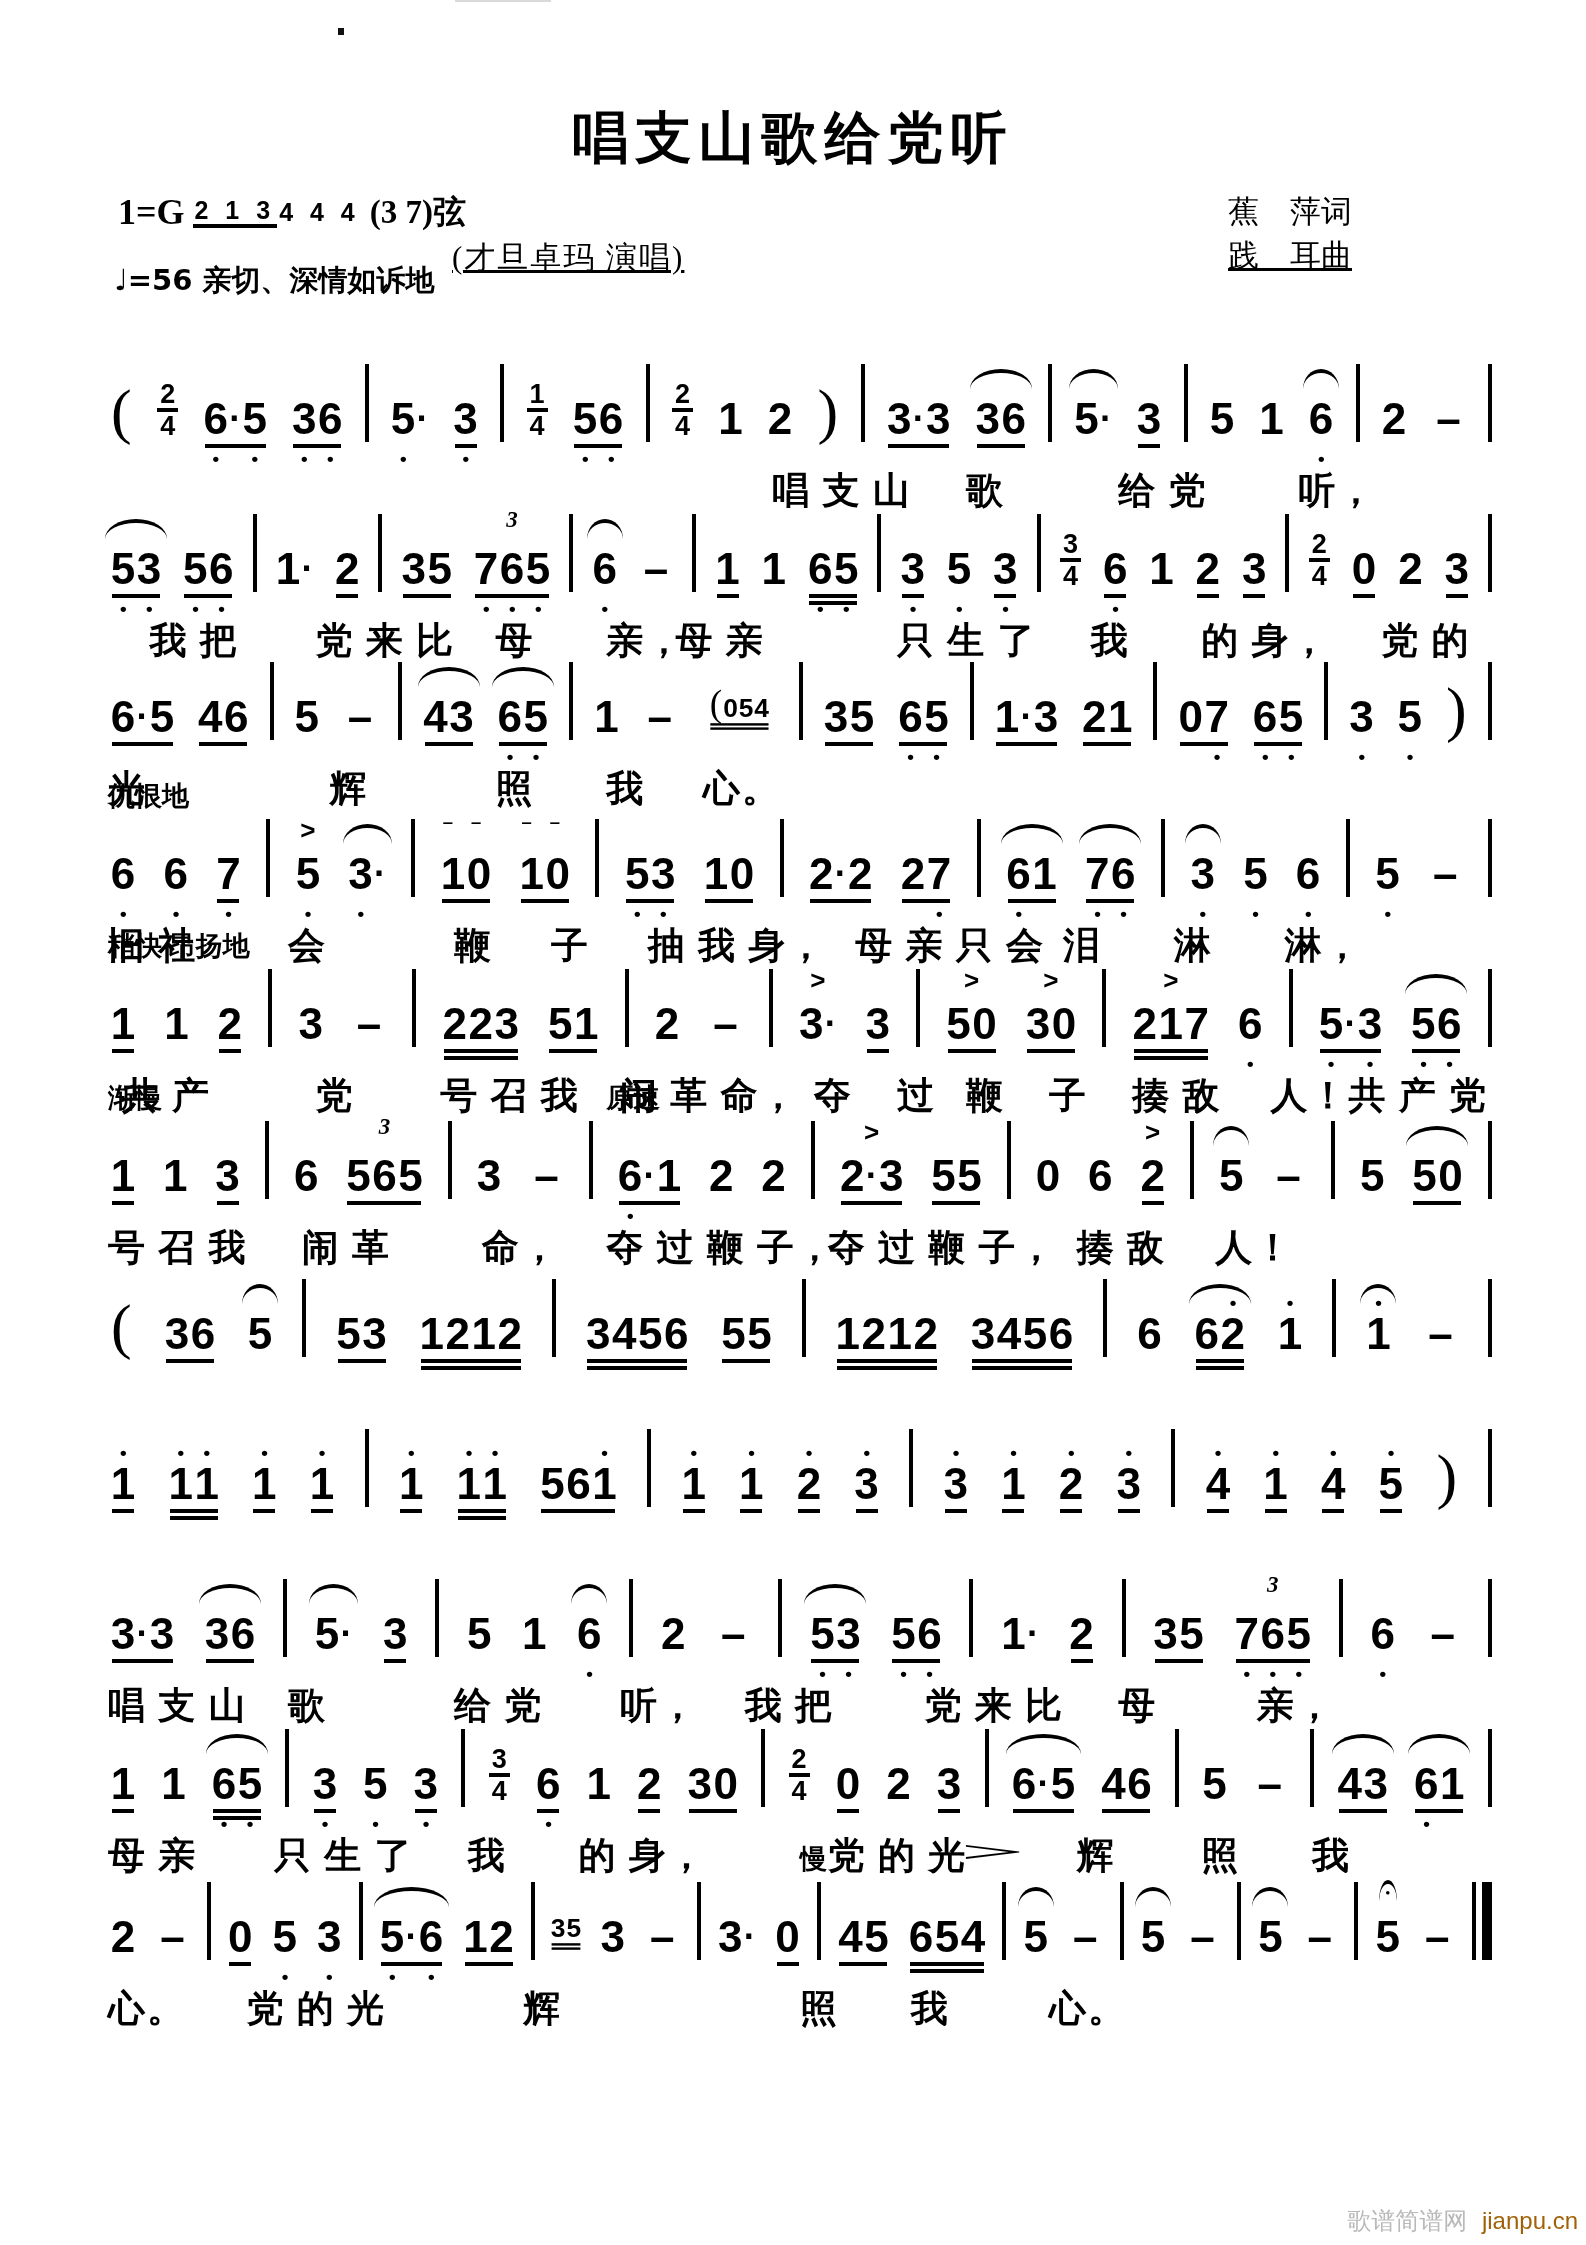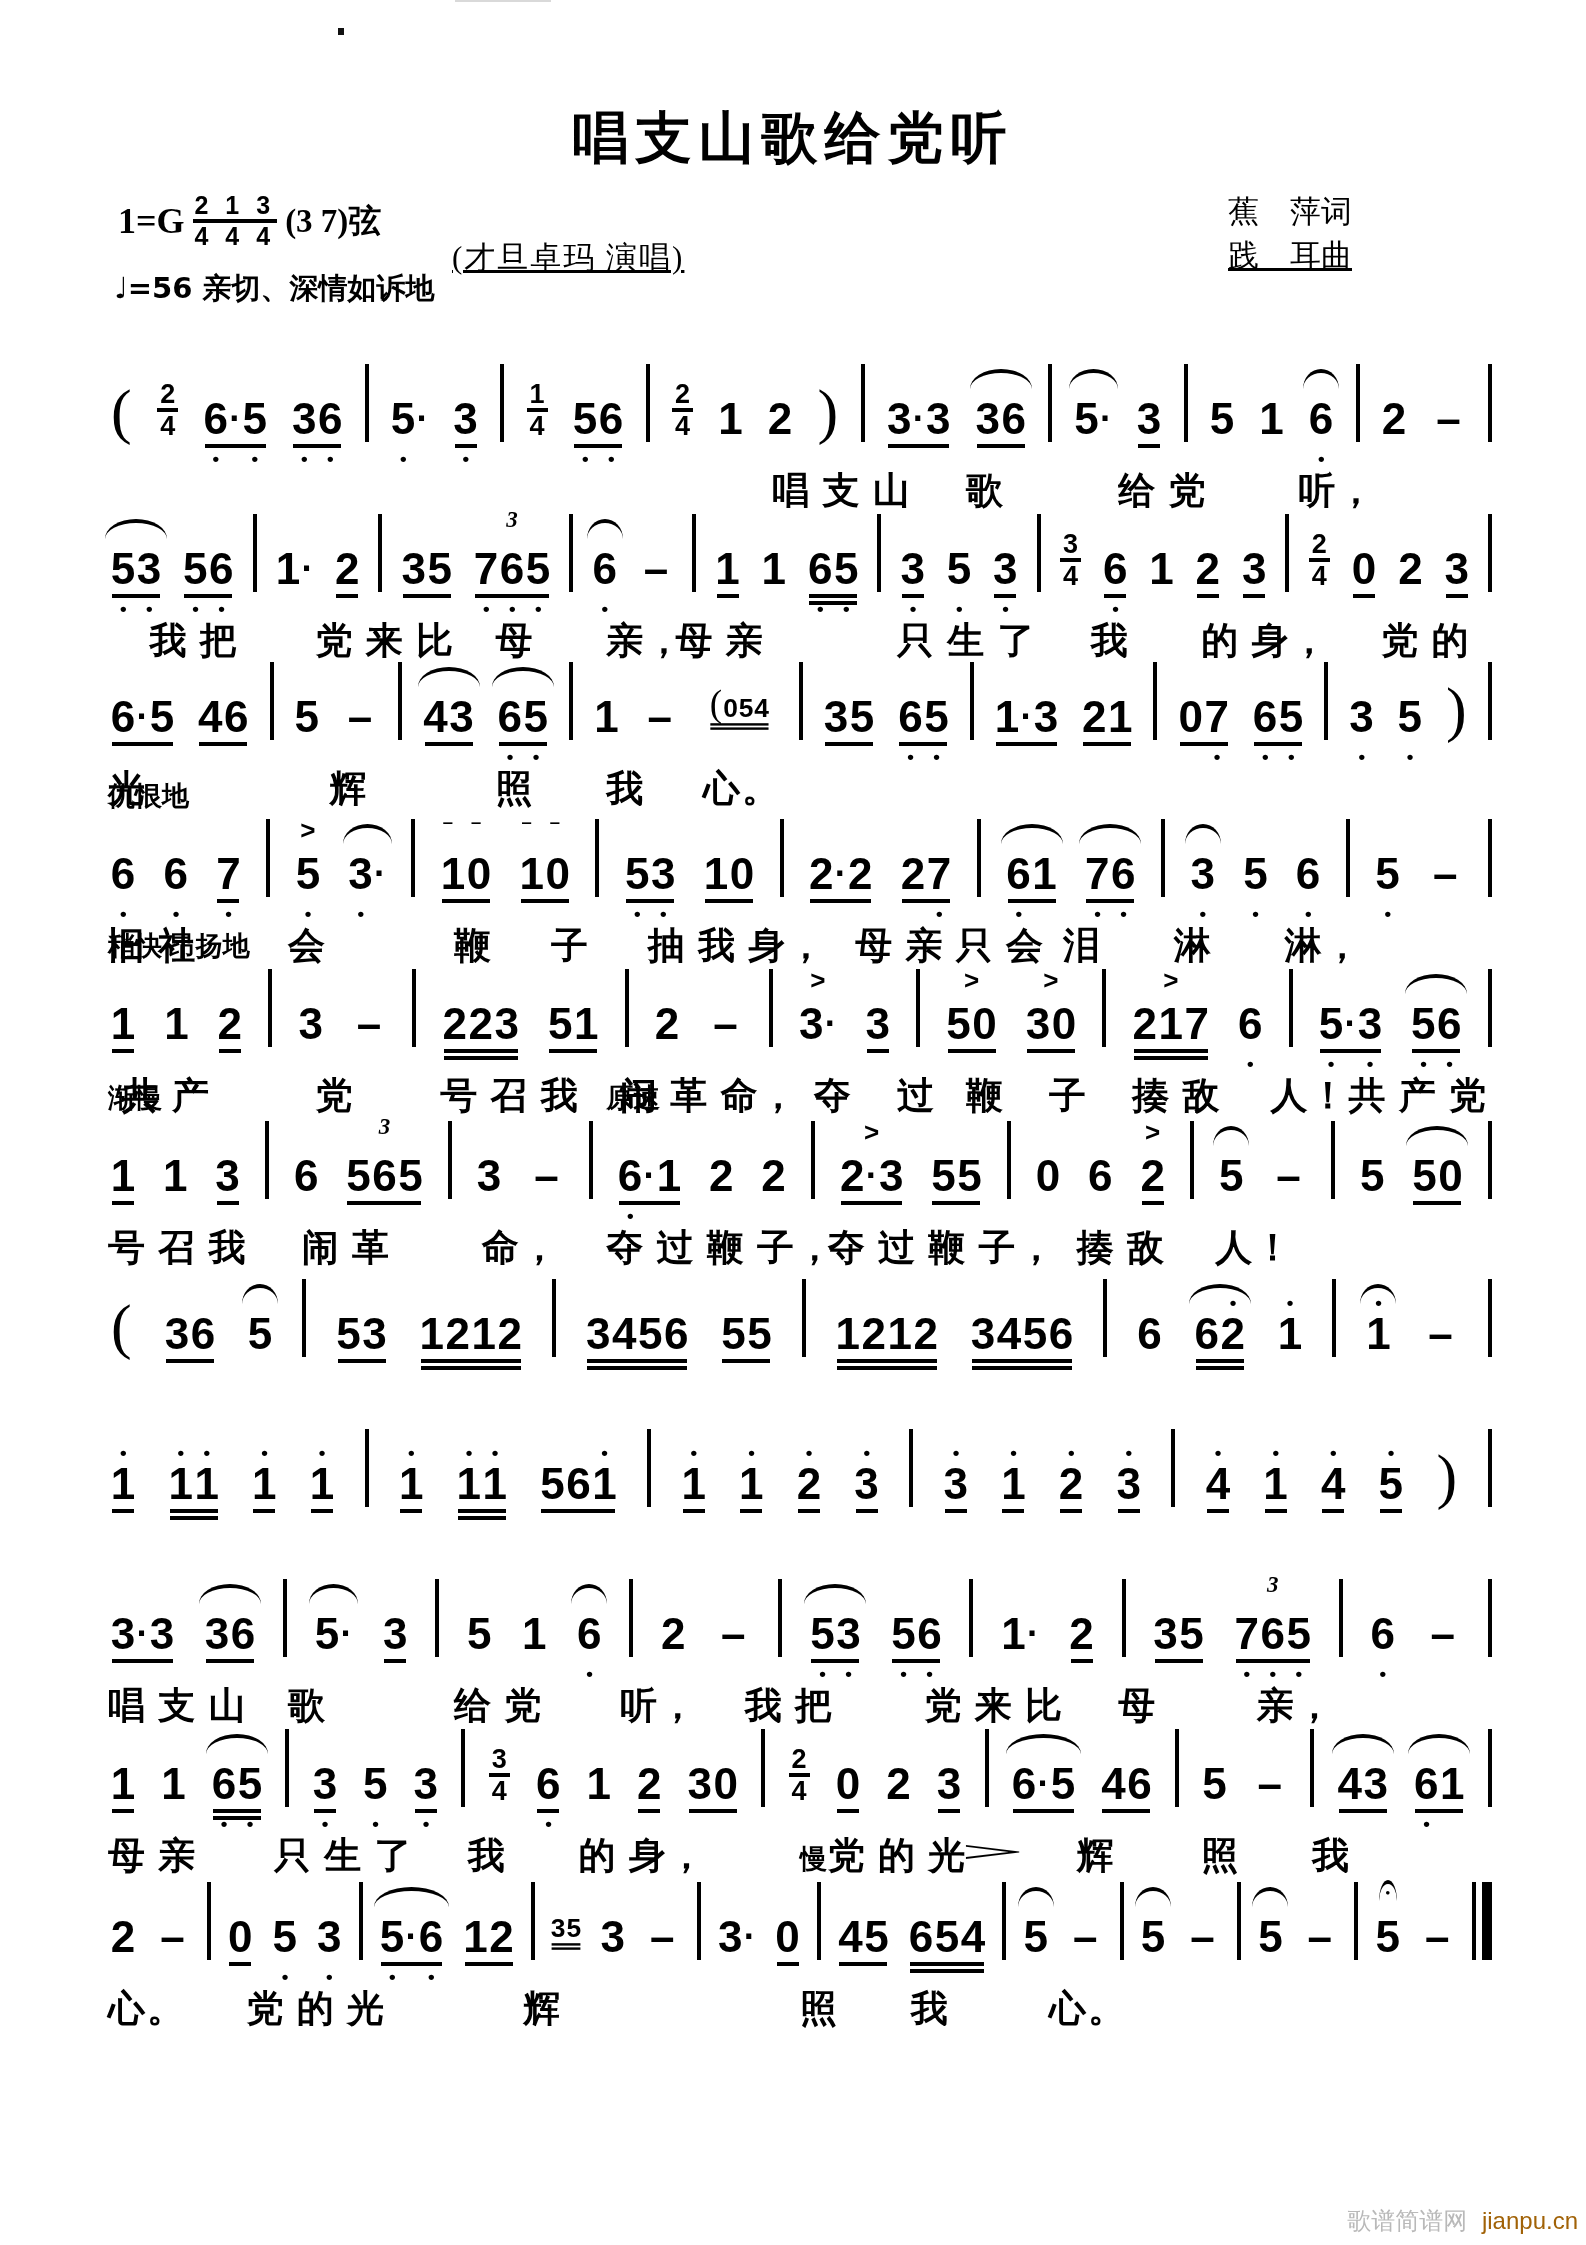--- a/index.html
+++ b/index.html
@@ -5,28 +5,28 @@
   html,body{margin:0;padding:0;background:#ffffff;}
   .sheet{position:relative;width:1586px;height:2245px;background:#ffffff;overflow:hidden;
          font-family:"Liberation Serif",serif;color:#000;}
   .artifact-dot{position:absolute;left:338px;top:28px;width:6px;height:7px;background:#111;}
   .artifact-line{position:absolute;left:455px;top:0;width:96px;height:2px;background:#d9d9d9;}
 
   .title{position:absolute;left:0;right:0;top:108px;text-align:center;
          font:700 56px/60px "Liberation Serif",serif;letter-spacing:7px;}
   .keyrow{position:absolute;left:118px;top:192px;display:flex;align-items:center;gap:8px;}
   .key{font:700 36px/40px "Liberation Serif",serif;}
-  .frac{display:inline-flex;flex-direction:column;align-items:center;}
+  .frac{display:inline-flex;flex-direction:row;align-items:center;}
   .ftop,.fbot{font:900 25px/27px "Liberation Sans",sans-serif;letter-spacing:5px;padding:0 2px;}
   .ftop{border-bottom:4px solid #000;}
   .strings{font:700 33px/40px "Liberation Serif",serif;}
   .performer{position:absolute;left:452px;top:240px;font:400 31px/36px "Liberation Serif",serif;letter-spacing:2px;text-decoration:underline;}
   .credit{position:absolute;left:1228px;font:400 31px/36px "Liberation Serif",serif;white-space:pre;}
   .c1{top:194px;} .c2{top:238px;text-decoration:underline;}
-  .tempo{position:absolute;left:114px;top:271px;font:700 29px/34px "DejaVu Sans","Liberation Sans",sans-serif;}
+  .tempo{position:absolute;left:114px;top:263px;font:700 29px/34px "DejaVu Sans","Liberation Sans",sans-serif;}
 
   
   .system{position:absolute;left:108px;right:94px;}
   .slabel{position:absolute;top:0px;font:700 27px/27px "Liberation Serif",serif;white-space:pre;z-index:3;}
   .notes{display:flex;justify-content:space-between;align-items:flex-end;padding:36px 0 26px;}
   .tok{position:relative;display:inline-flex;align-items:flex-end;margin:0 2px;}
   .dg{position:relative;min-width:26px;text-align:center;
       font:900 44px/46px "Liberation Sans",sans-serif;}
   .dot{min-width:13px;font-size:36px;}
   .dash{min-width:36px;}

